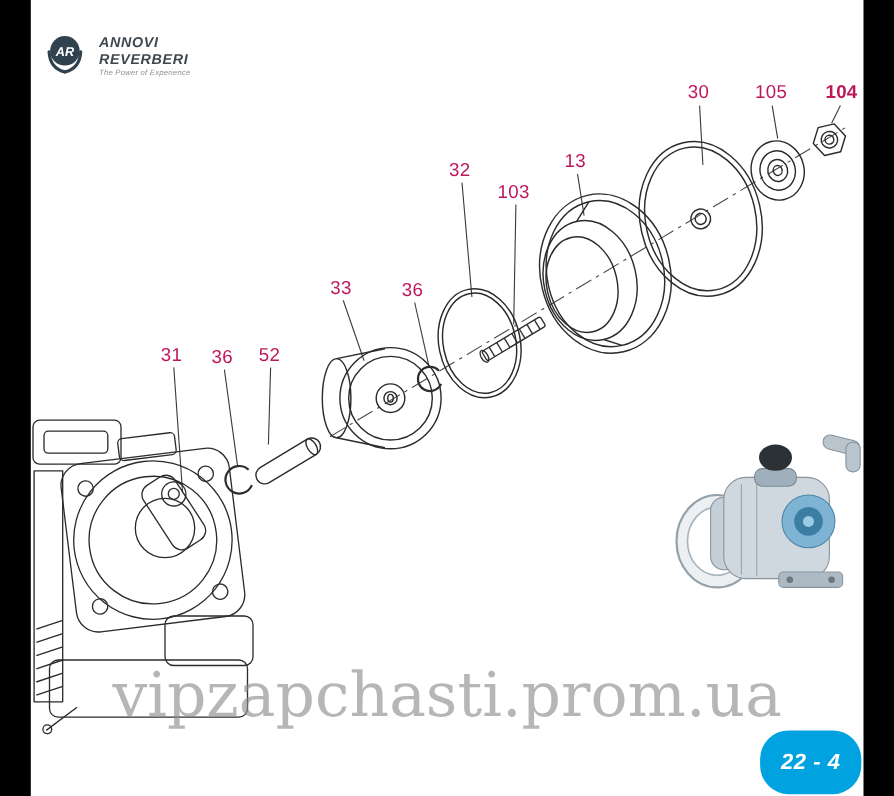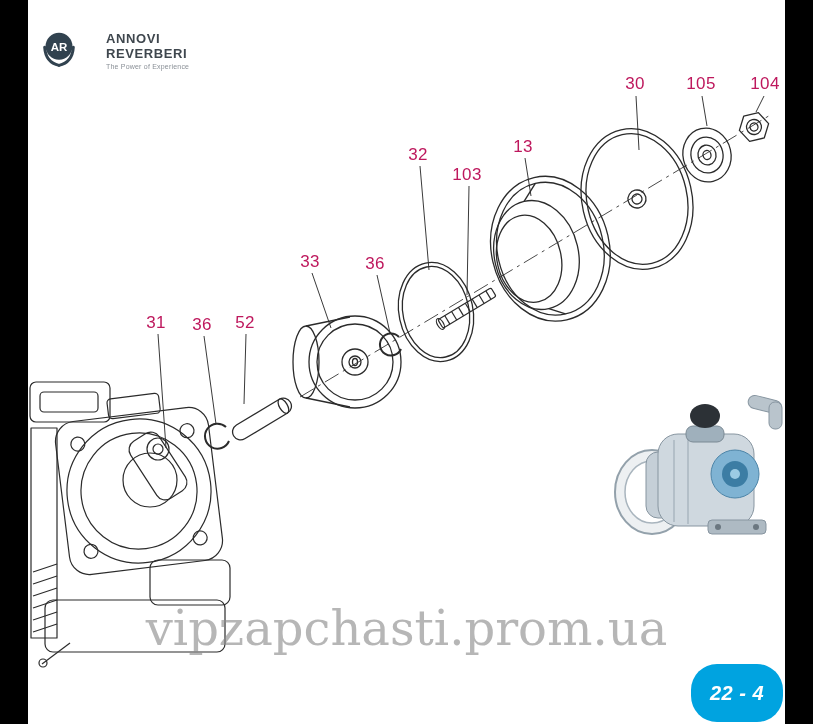--- a/index.html
+++ b/index.html
@@ -3,36 +3,36 @@
 <meta charset="utf-8">
 <style>
   html,body{margin:0;padding:0;background:#ffffff;}
   .stage{position:relative;width:813px;height:724px;background:#ffffff;overflow:hidden;
          font-family:"Liberation Sans",sans-serif;}
   .bar{position:absolute;top:0;bottom:0;width:28px;background:#000;}
   .bar.left{left:0;}
   .bar.right{right:0;}
 
   
-  .logo{position:absolute;left:36px;top:26px;display:flex;align-items:flex-start;gap:24px;}
+  .logo{position:absolute;left:36px;top:26px;display:flex;align-items:flex-start;gap:8px;font-style:italic;}
   .logo-mark{width:46px;height:50px;}
   .logo-text{padding-top:6px;}
   .logo-name{font-size:13px;font-weight:bold;color:#3f474e;letter-spacing:.6px;line-height:1.12;}
   .logo-tagline{font-size:7px;color:#8a9097;margin-top:2px;letter-spacing:.2px;}
 
   
   .art{position:absolute;left:0;top:0;width:813px;height:724px;}
 
   
   .callout{position:absolute;transform:translate(-50%,-50%);font-size:17px;color:#be185d;
            font-weight:500;letter-spacing:.3px;}
 
   
   .watermark{position:absolute;left:28px;right:28px;top:600px;text-align:center;
-             font-family:"DejaVu Serif",serif;font-size:48px;color:#8b8b8b;opacity:.62;
+             font-family:"DejaVu Serif",serif;font-size:56px;color:#8b8b8b;opacity:.62;
              white-space:nowrap;pointer-events:none;}
 
   
   .badge{position:absolute;right:30px;bottom:2px;width:92px;height:58px;border-radius:26px;
          background:#00a3e0;display:flex;align-items:center;justify-content:center;}
   .badge span{color:#ffffff;font-weight:bold;font-size:20px;letter-spacing:.5px;font-style:italic;}
 </style>
 </head>
 <body>
 
@@ -194,21 +194,21 @@
   <span class="callout" style="left:156px;top:323px;">31</span>
   <span class="callout" style="left:202px;top:325px;">36</span>
   <span class="callout" style="left:245px;top:323px;">52</span>
   <span class="callout" style="left:310px;top:262px;">33</span>
   <span class="callout" style="left:375px;top:264px;">36</span>
   <span class="callout" style="left:418px;top:155px;">32</span>
   <span class="callout" style="left:467px;top:175px;">103</span>
   <span class="callout" style="left:523px;top:147px;">13</span>
   <span class="callout" style="left:635px;top:84px;">30</span>
   <span class="callout" style="left:701px;top:84px;">105</span>
-  <span class="callout" style="left:765px;top:84px;">104</span>
+  <span class="callout" style="left:765px;top:84px;font-weight:bold;">104</span>
 
   <div class="watermark">vipzapchasti.prom.ua</div>
 
   <div class="badge">
     <span>22 - 4</span>
   </div>
 
 </div>
 
 </body></html>

